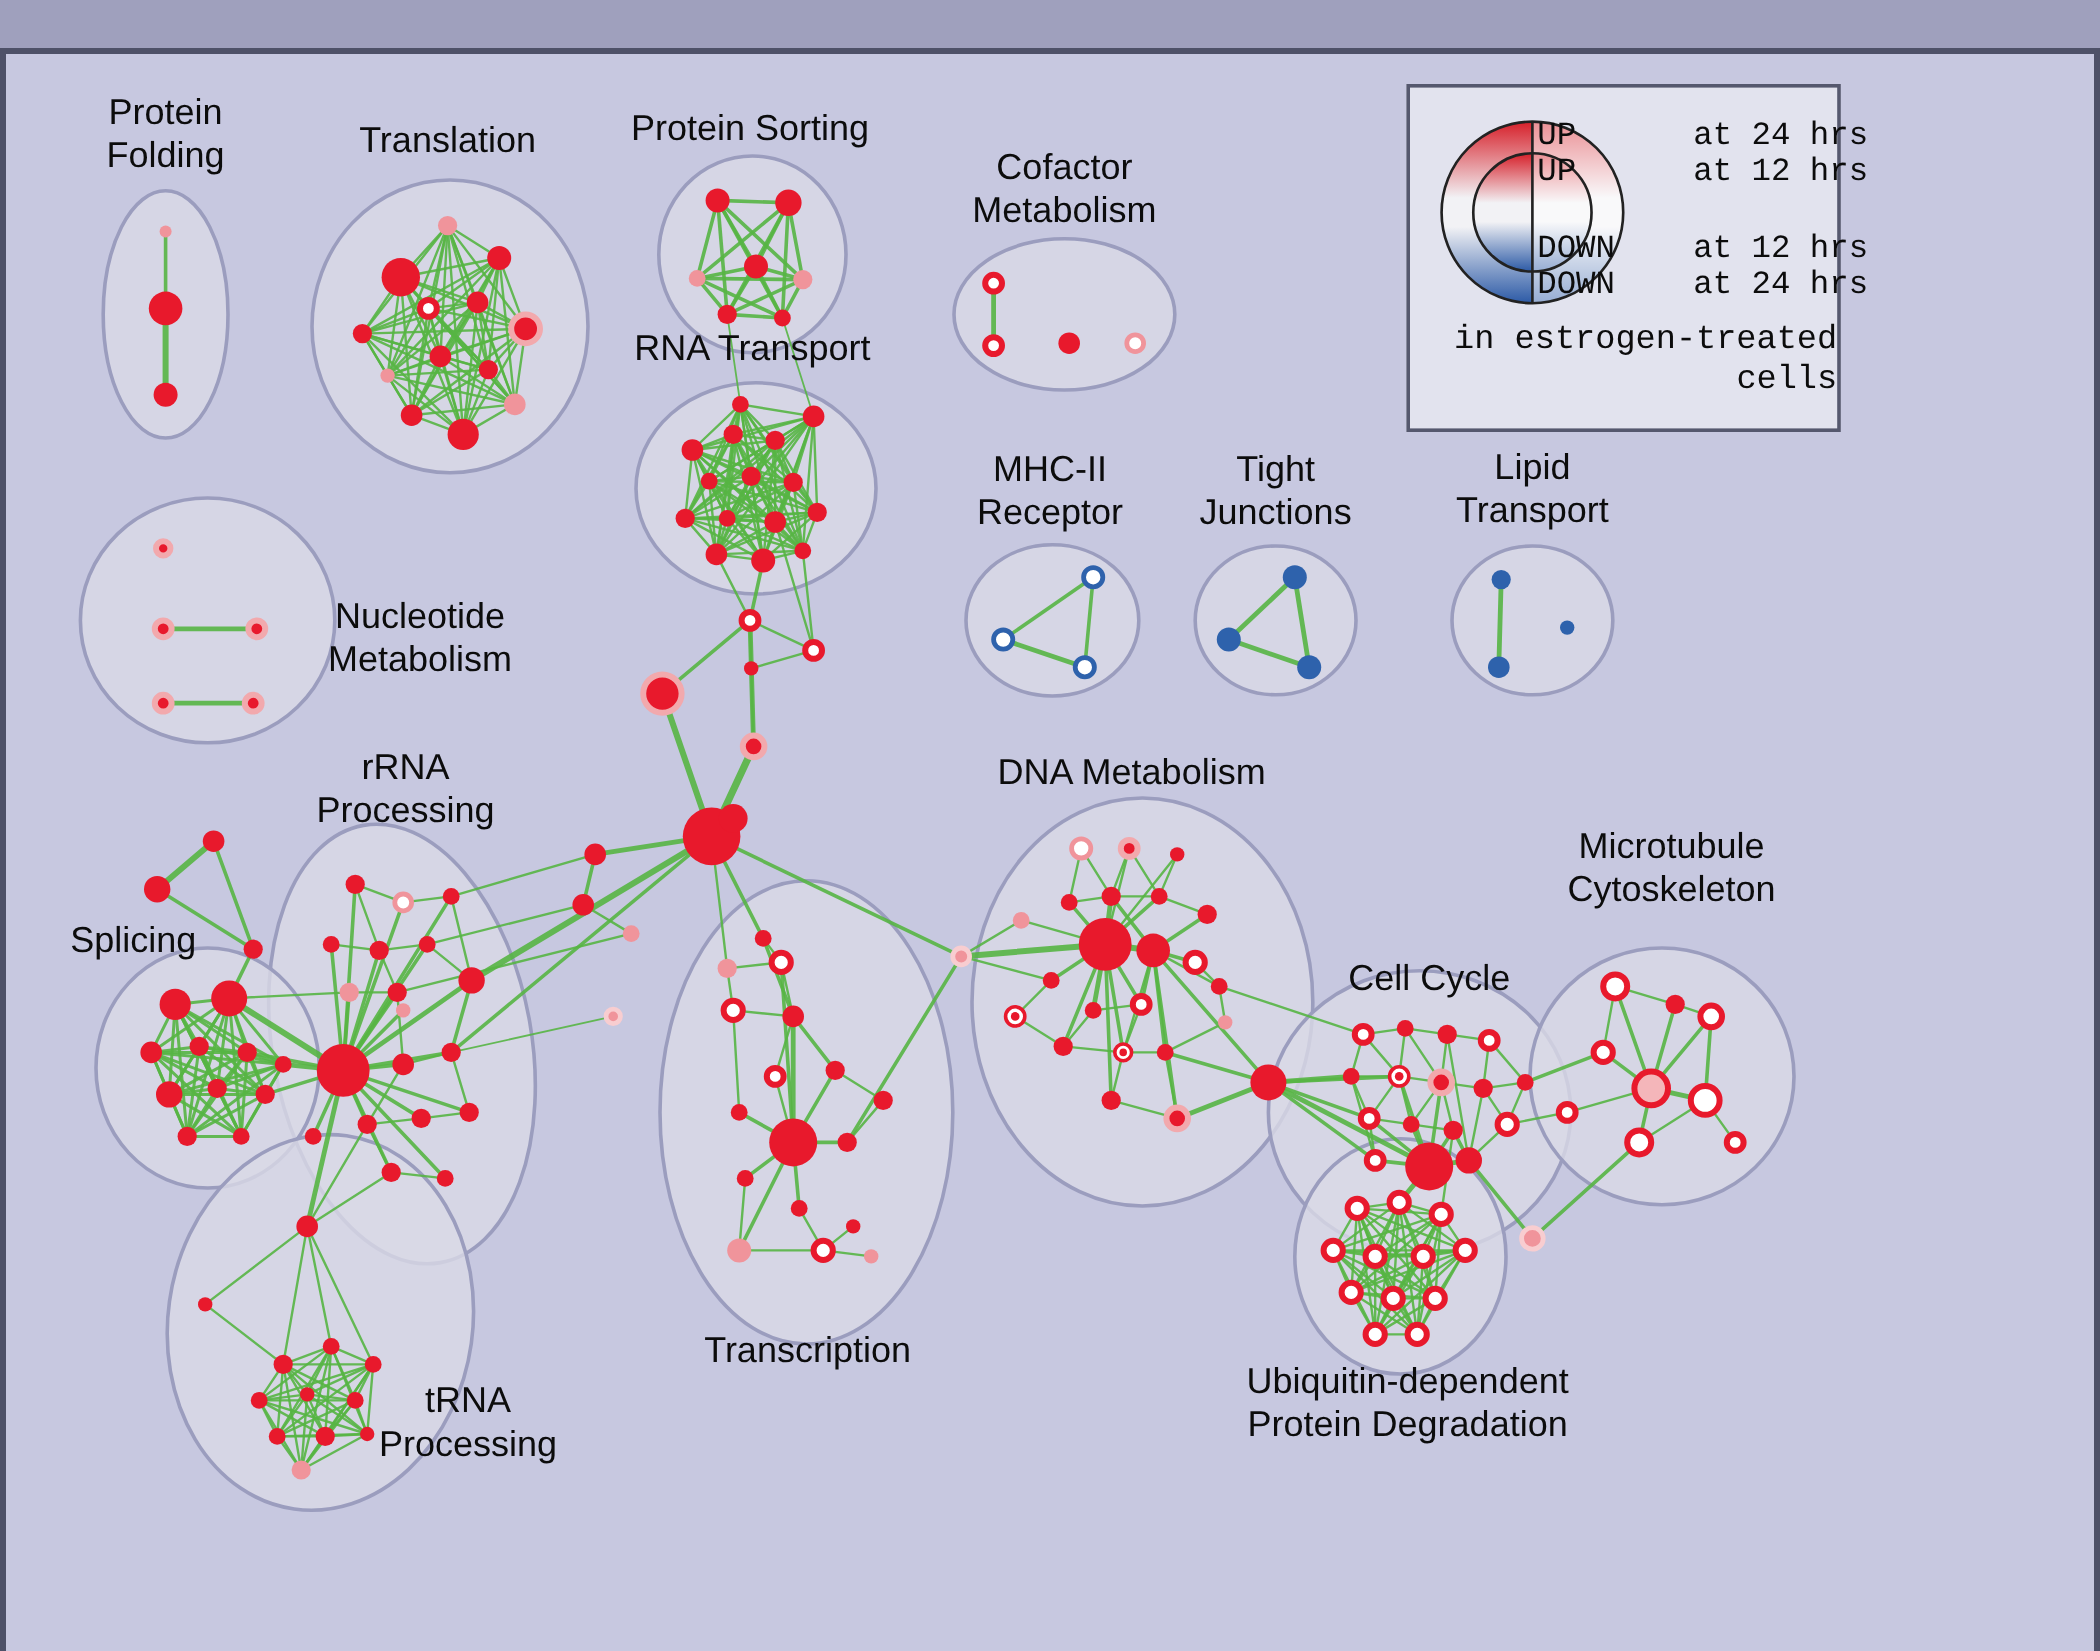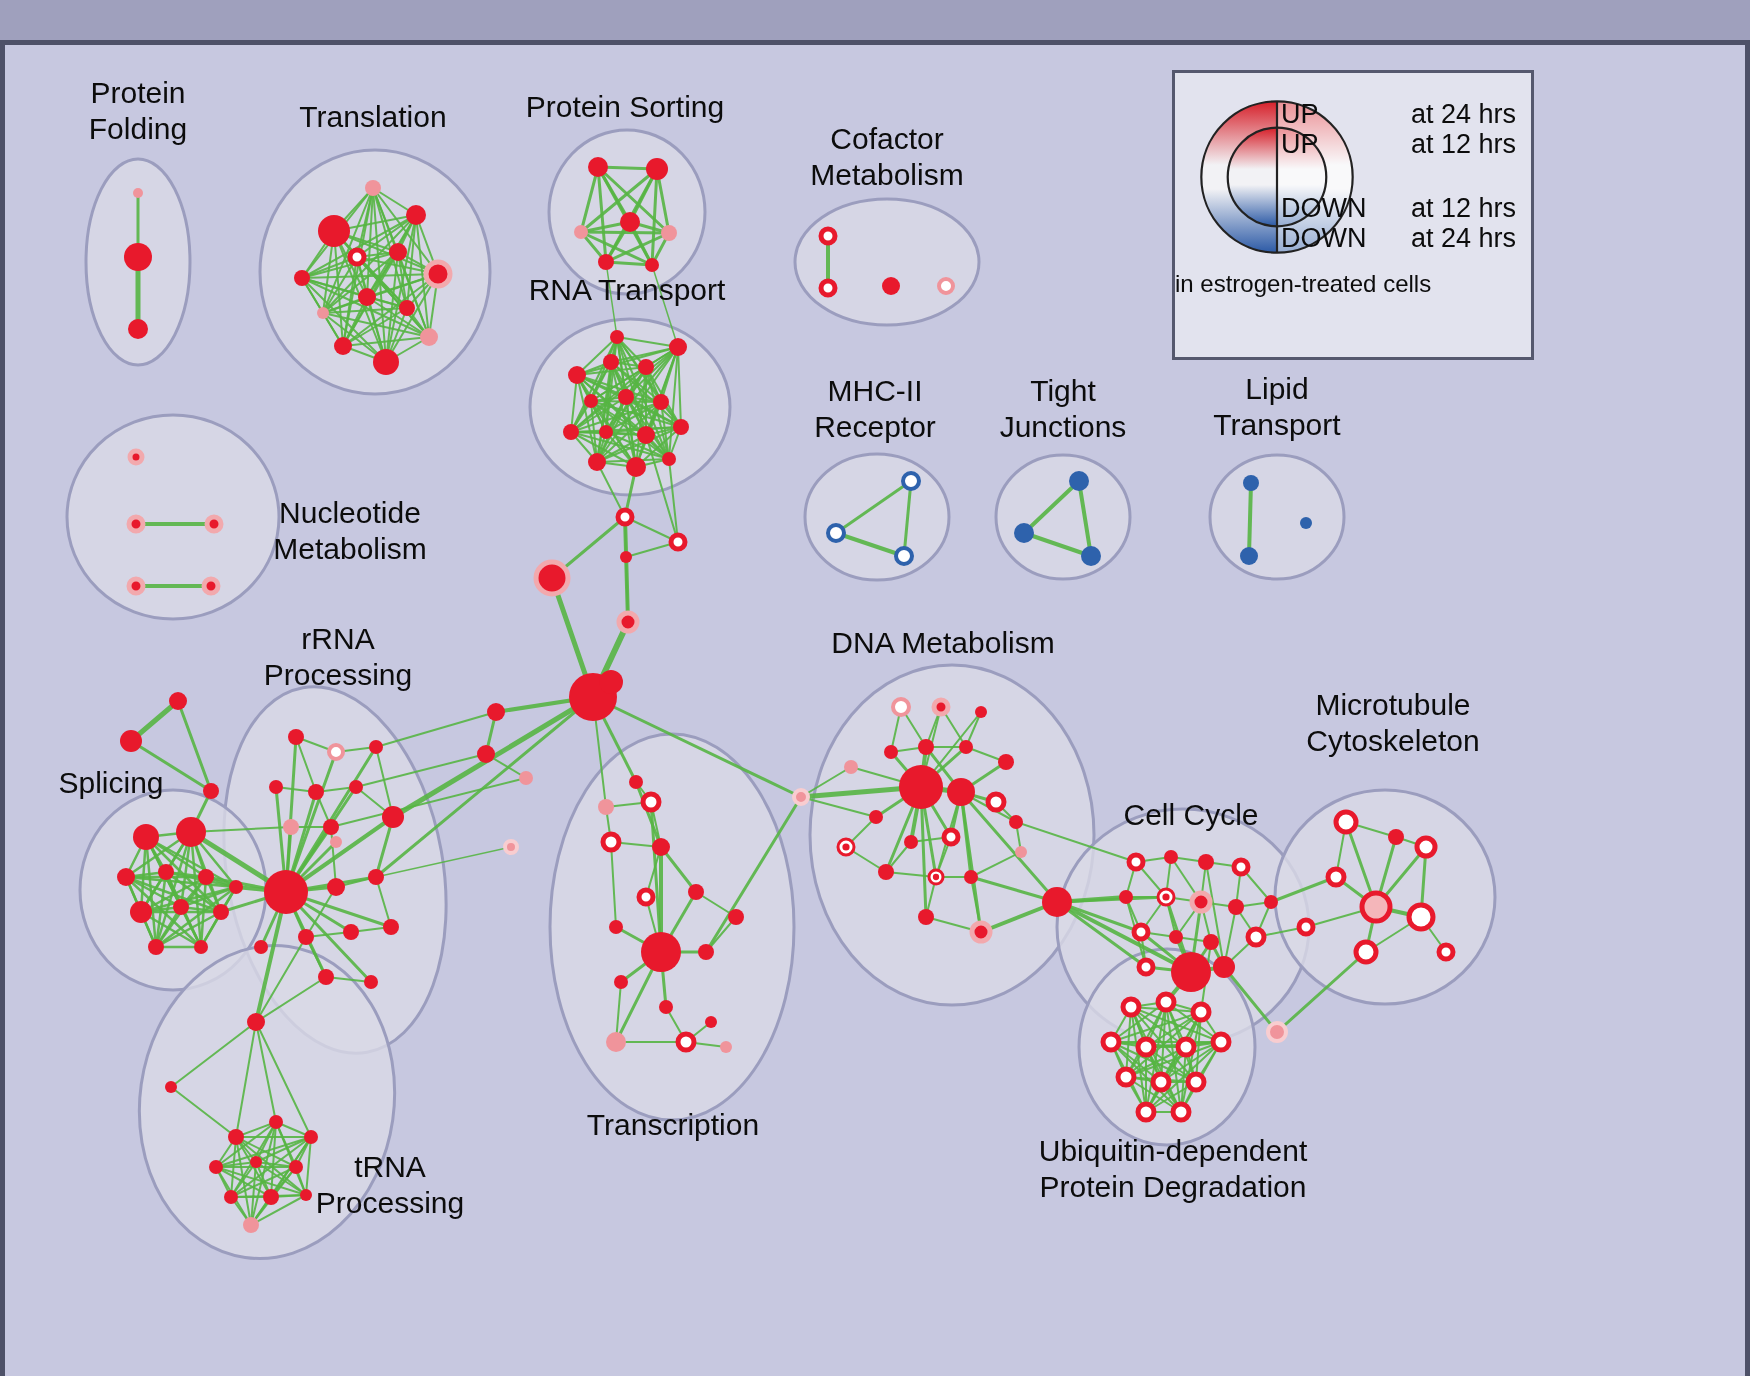--- a/index.html
+++ b/index.html
@@ -19,33 +19,34 @@
     font-size:30px;
     fill:#0c0c0c;
   }
   .legend{
     position:absolute;
     left:1167px;top:25px;
     width:362px;height:290px;
     background:#e2e3ee;
     border:3px solid #55586e;
     box-sizing:border-box;
+    font-family:Liberation Mono, monospace;
   }
   .legend .glyph{position:absolute;left:14px;top:16px;}
   .ltxt{
     position:absolute;
     font-size:27px;color:#0c0c0c;
     white-space:nowrap;
     line-height:1;
   }
   .lcap{
     position:absolute;
     left:0;top:194px;width:100%;
-    text-align:left;
-    font-size:24px;color:#0c0c0c;
+    text-align:right;
+    font-size:28px;color:#0c0c0c;
     line-height:33px;
   }
 </style>
 </head>
 <body>
 
 <div class="stage">
 
   <svg id="net" width="1750" height="1376" viewBox="0 0 1750 1376">
       <g>

